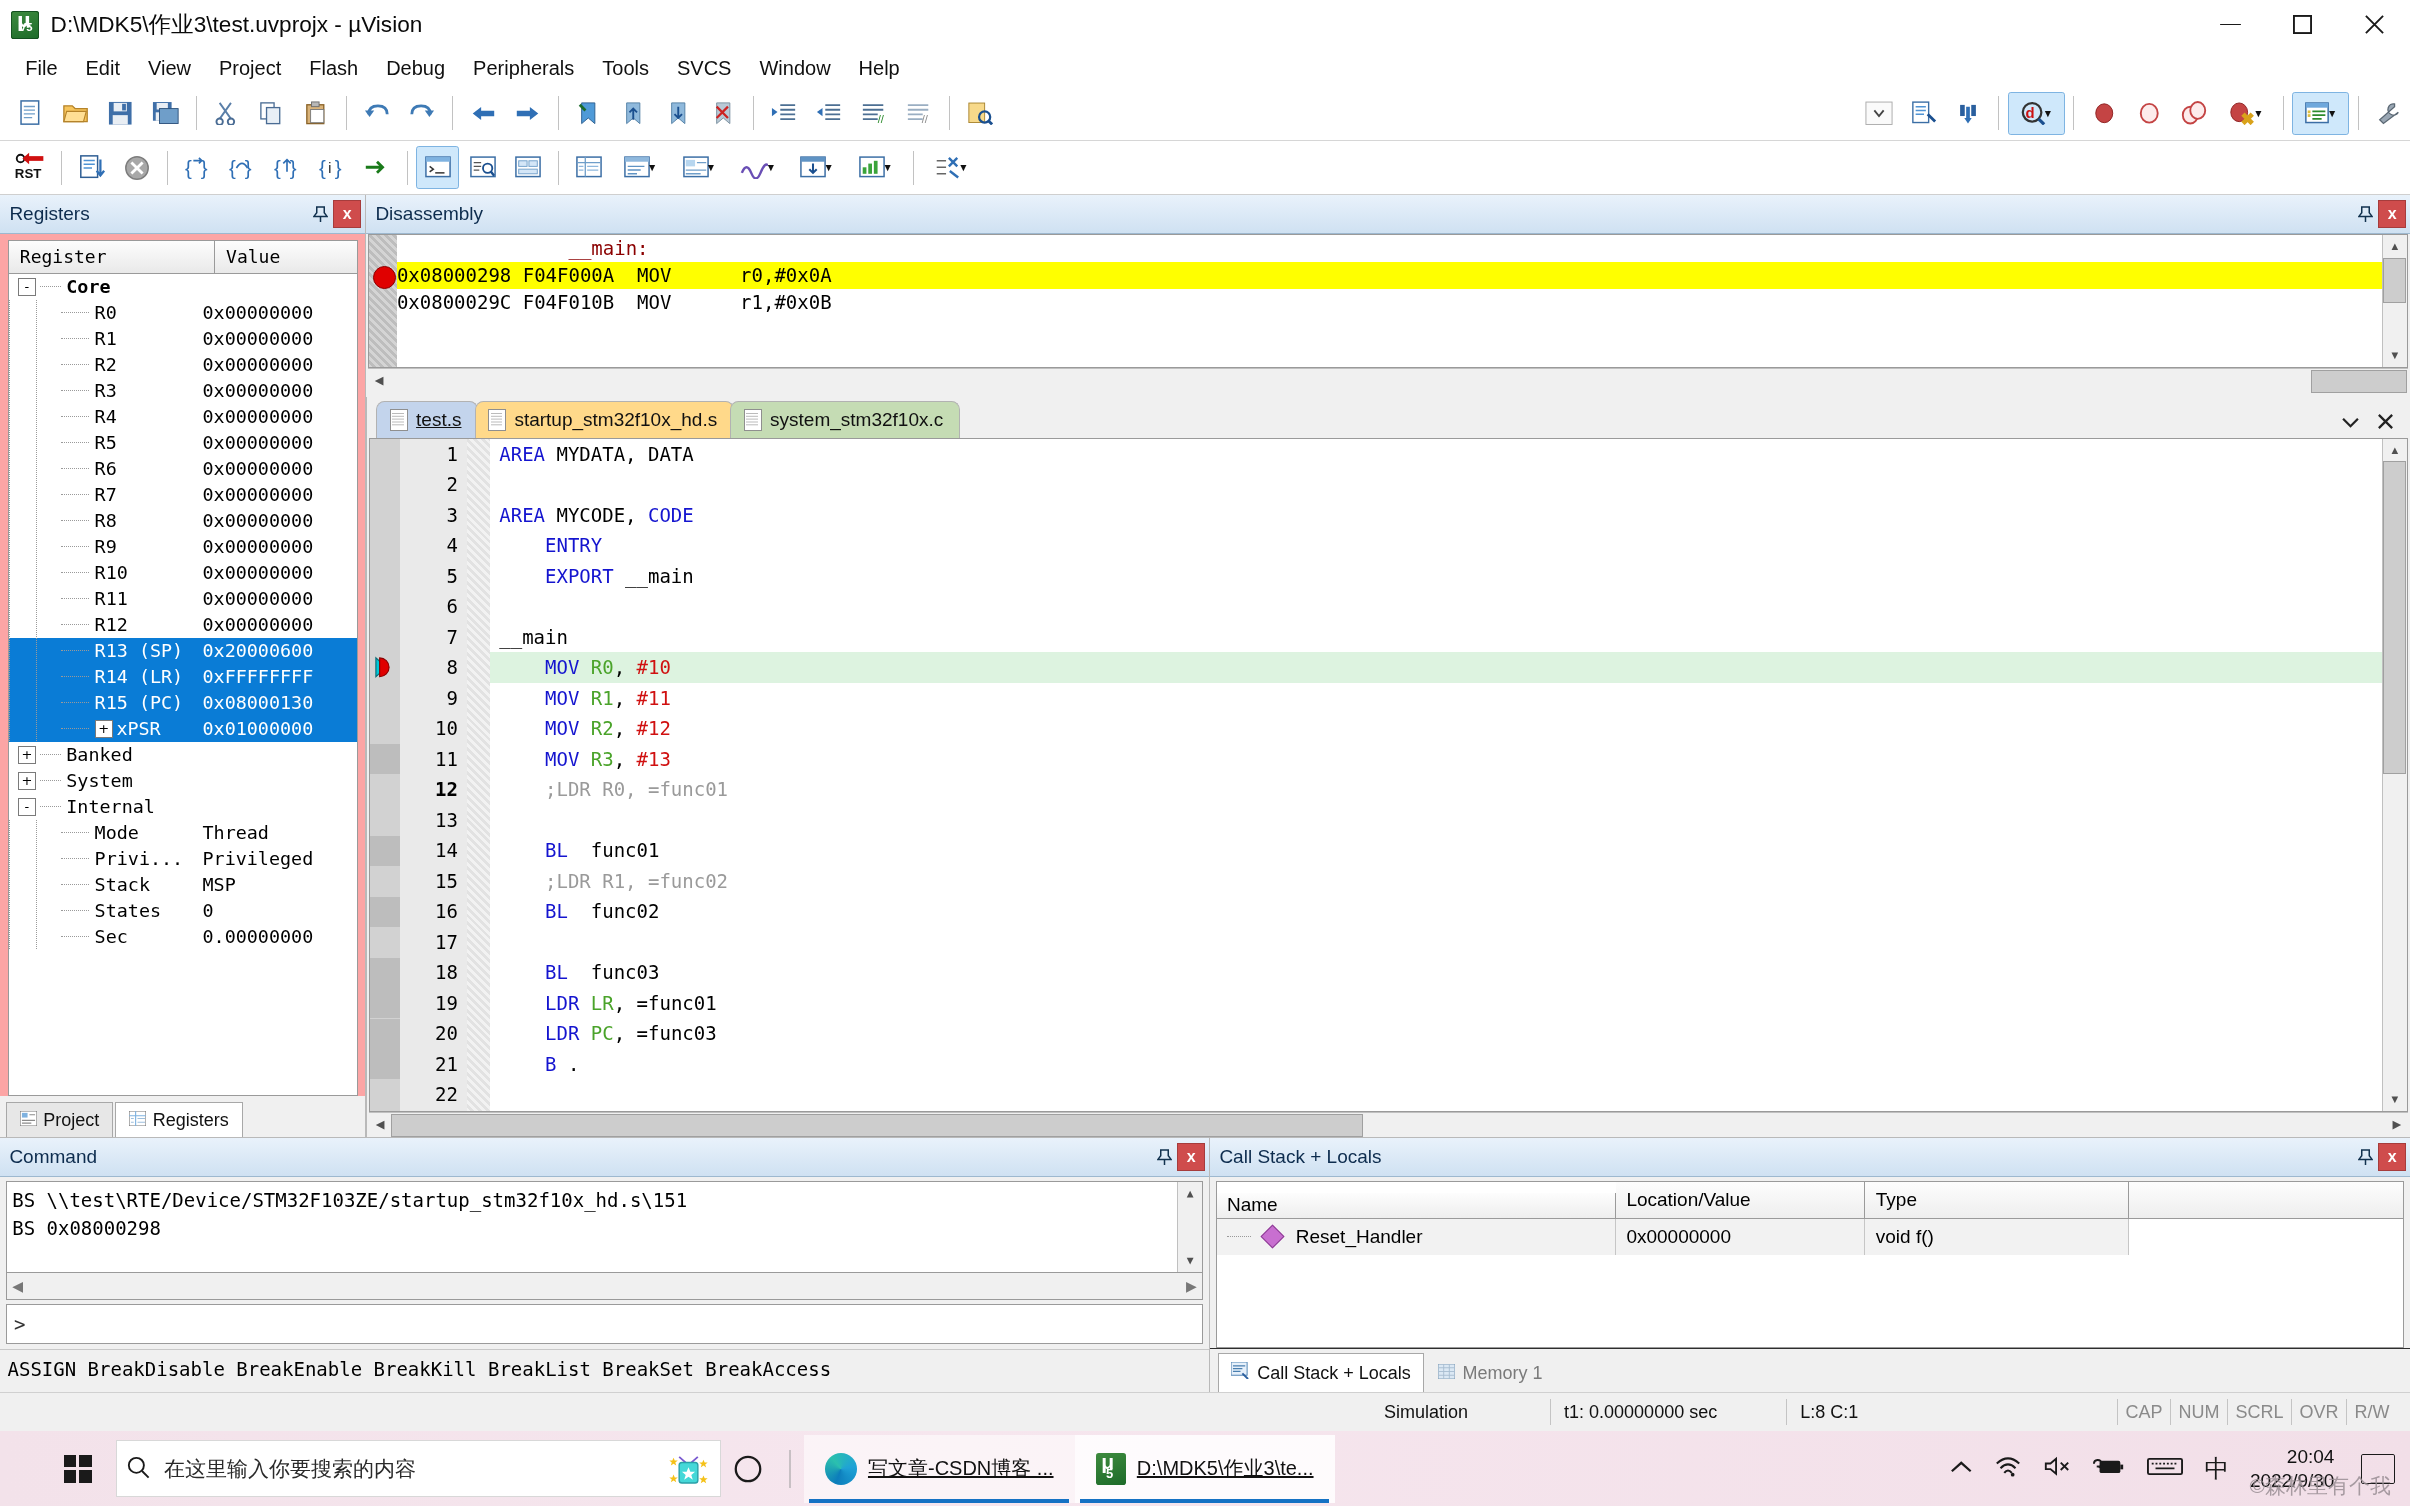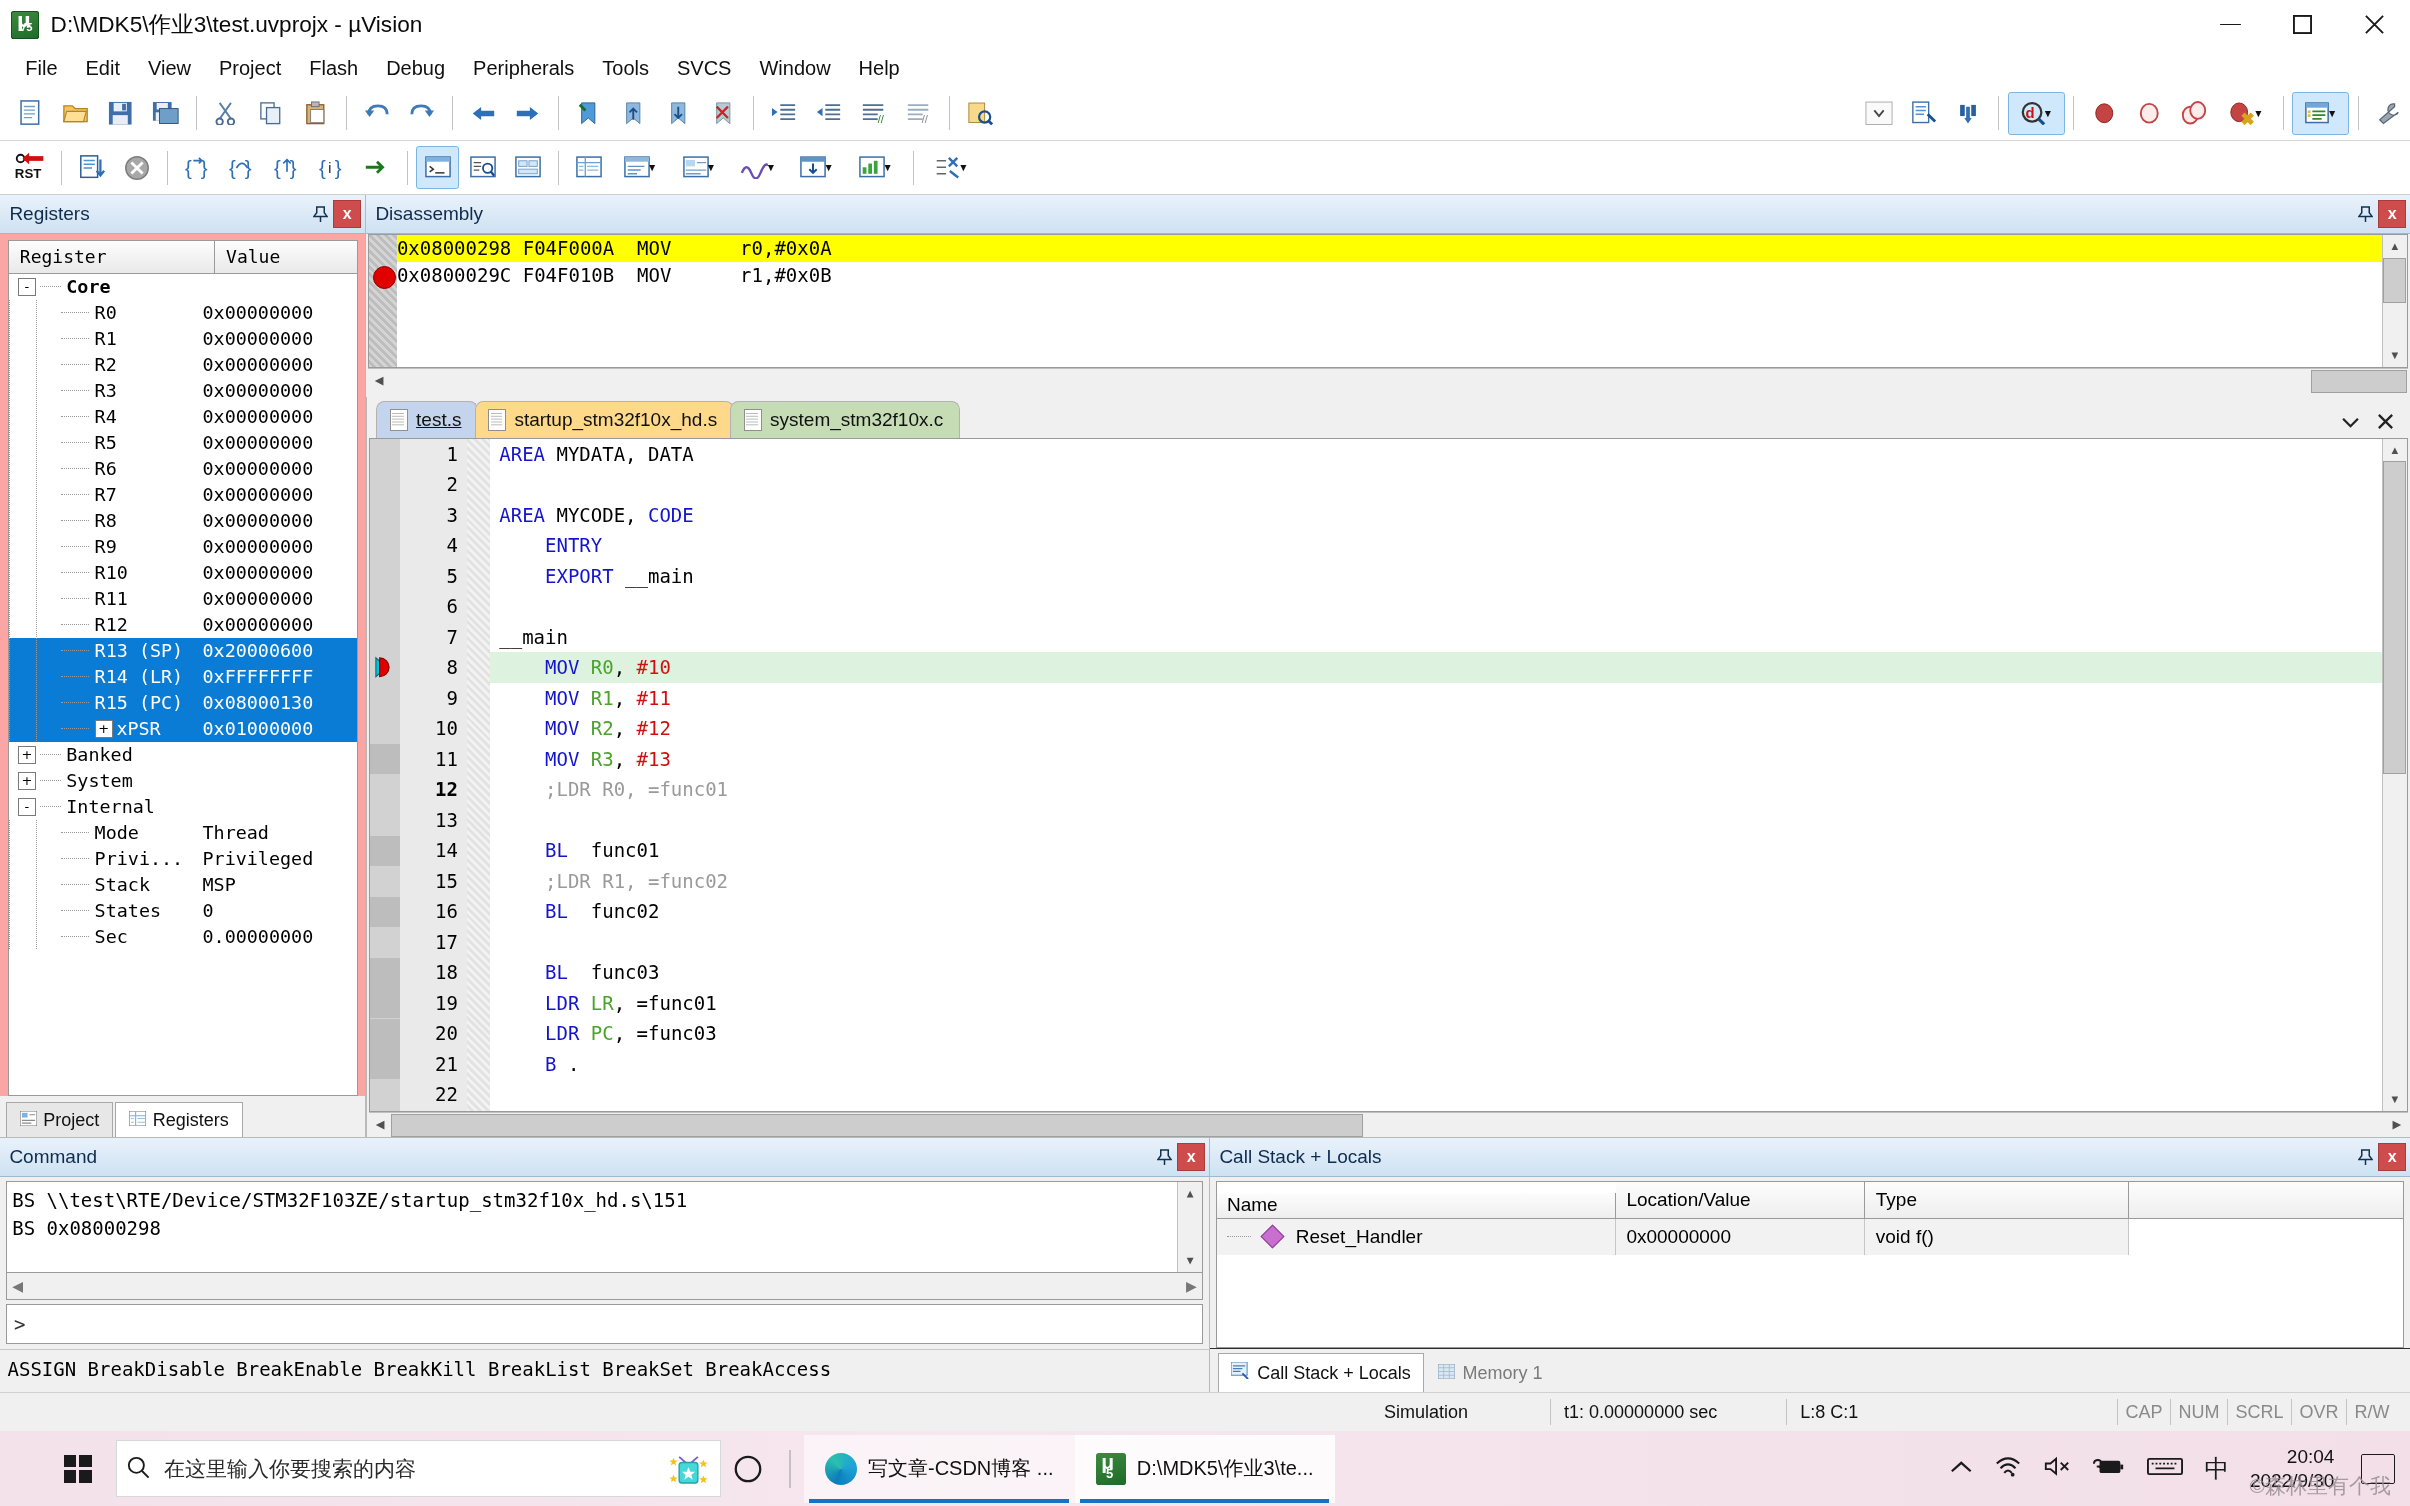--- a/index.html
+++ b/index.html
@@ -200,21 +200,21 @@
   .winlogo{width:28px;height:28px;display:grid;grid-template-columns:1fr 1fr;
            grid-template-rows:1fr 1fr;gap:2.8px;}
   .winlogo i{background:#1a1a1a;display:block;}
   .searchbox{width:584px;height:55px;background:#fff;border:0.9px solid #d8d8d8;display:flex;
              align-items:center;padding:0 9.4px;gap:13px;}
   .search-ph{font-size:21px;color:#2a2a2a;flex:1;}
   .tv-ico{width:43px;height:38px;position:relative;}
   .cortana{width:55px;height:75px;display:flex;align-items:center;justify-content:center;}
   .tb-sep{width:1.9px;height:38px;background:#c8c0c4;margin:0 13px;}
   .taskitem{height:68px;display:flex;align-items:center;gap:11.3px;padding:0 21px;
-            font-size:20px;color:#111;position:relative;background:rgba(255,255,255,.55);}
+            font-size:20px;color:#111;position:relative;background:rgba(255,255,255,.55);text-decoration:underline;}
   .taskitem.active{background:rgba(255,255,255,.85);}
   .taskitem::after{content:"";position:absolute;left:5.6px;right:5.6px;bottom:0;height:3.8px;background:#1572c4;}
   .edge-ico{width:32px;height:32px;border-radius:50%;
             background:conic-gradient(from 200deg,#0c7dbb,#2bc0ae,#1fa2d6,#0c7dbb);}
   .mdk-ico{width:30px;height:32px;background:linear-gradient(160deg,#3e8b3e,#1d6b2a);
            border-radius:2.8px;position:relative;}
   .mdk-ico::before{content:"μ";position:absolute;left:5.6px;top:-2.8px;color:#fff;font-size:21px;font-weight:bold;}
   .mdk-ico::after{content:"5";position:absolute;left:10.4px;top:13px;color:#fff;font-size:13px;font-weight:bold;}
   .tray{margin-left:auto;display:flex;align-items:center;gap:21px;padding-right:15px;
         font-size:21px;color:#1a1a1a;}
@@ -901,20 +901,21 @@
               </svg>
             </div>
           <div class="xbtn">x</div>
         </div>
         <div class="disasm-body">
           <div class="gutter">
             <div class="hatch"></div>
             <div class="bp-dot"></div>
           </div>
           <div class="disasm-lines" id="disasm-lines">
+              <div class="dline"><span class="lbl">               __main:</span></div>
               <div class="dline hl">0x08000298 F04F000A  MOV      r0,#0x0A</div>
               <div class="dline">0x0800029C F04F010B  MOV      r1,#0x0B</div>
             </div>
           <div class="vscroll">
             <div class="sc-arrow">▲</div>
             <div class="sc-thumb" style="height:43px"></div>
             <div style="flex:1"></div>
             <div class="sc-arrow">▼</div>
           </div>
         </div>

